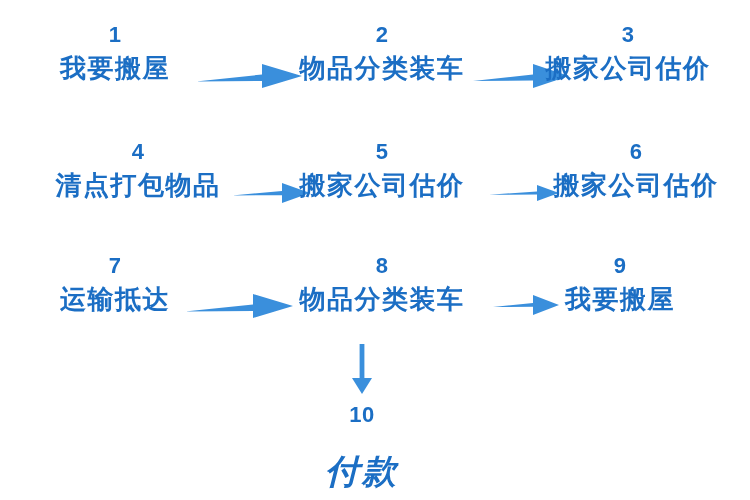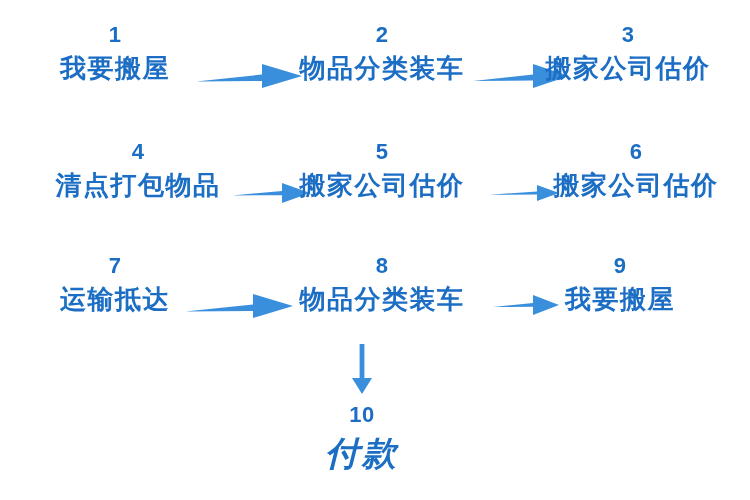--- a/index.html
+++ b/index.html
@@ -41,21 +41,21 @@
     display: block;
     font-size: 26px;
     font-weight: bold;
     color: #1b6ec4;
     letter-spacing: 1.5px;
     line-height: 1;
   }
   
   .step.final .step-num {
     font-size: 22px;
-    margin-bottom: 10px;
+    margin-bottom: 28px;
   }
   .step.final .step-label {
     font-size: 34px;
     letter-spacing: 3px;
     font-style: italic;
   }
 
   
   .arrow {
     position: absolute;

